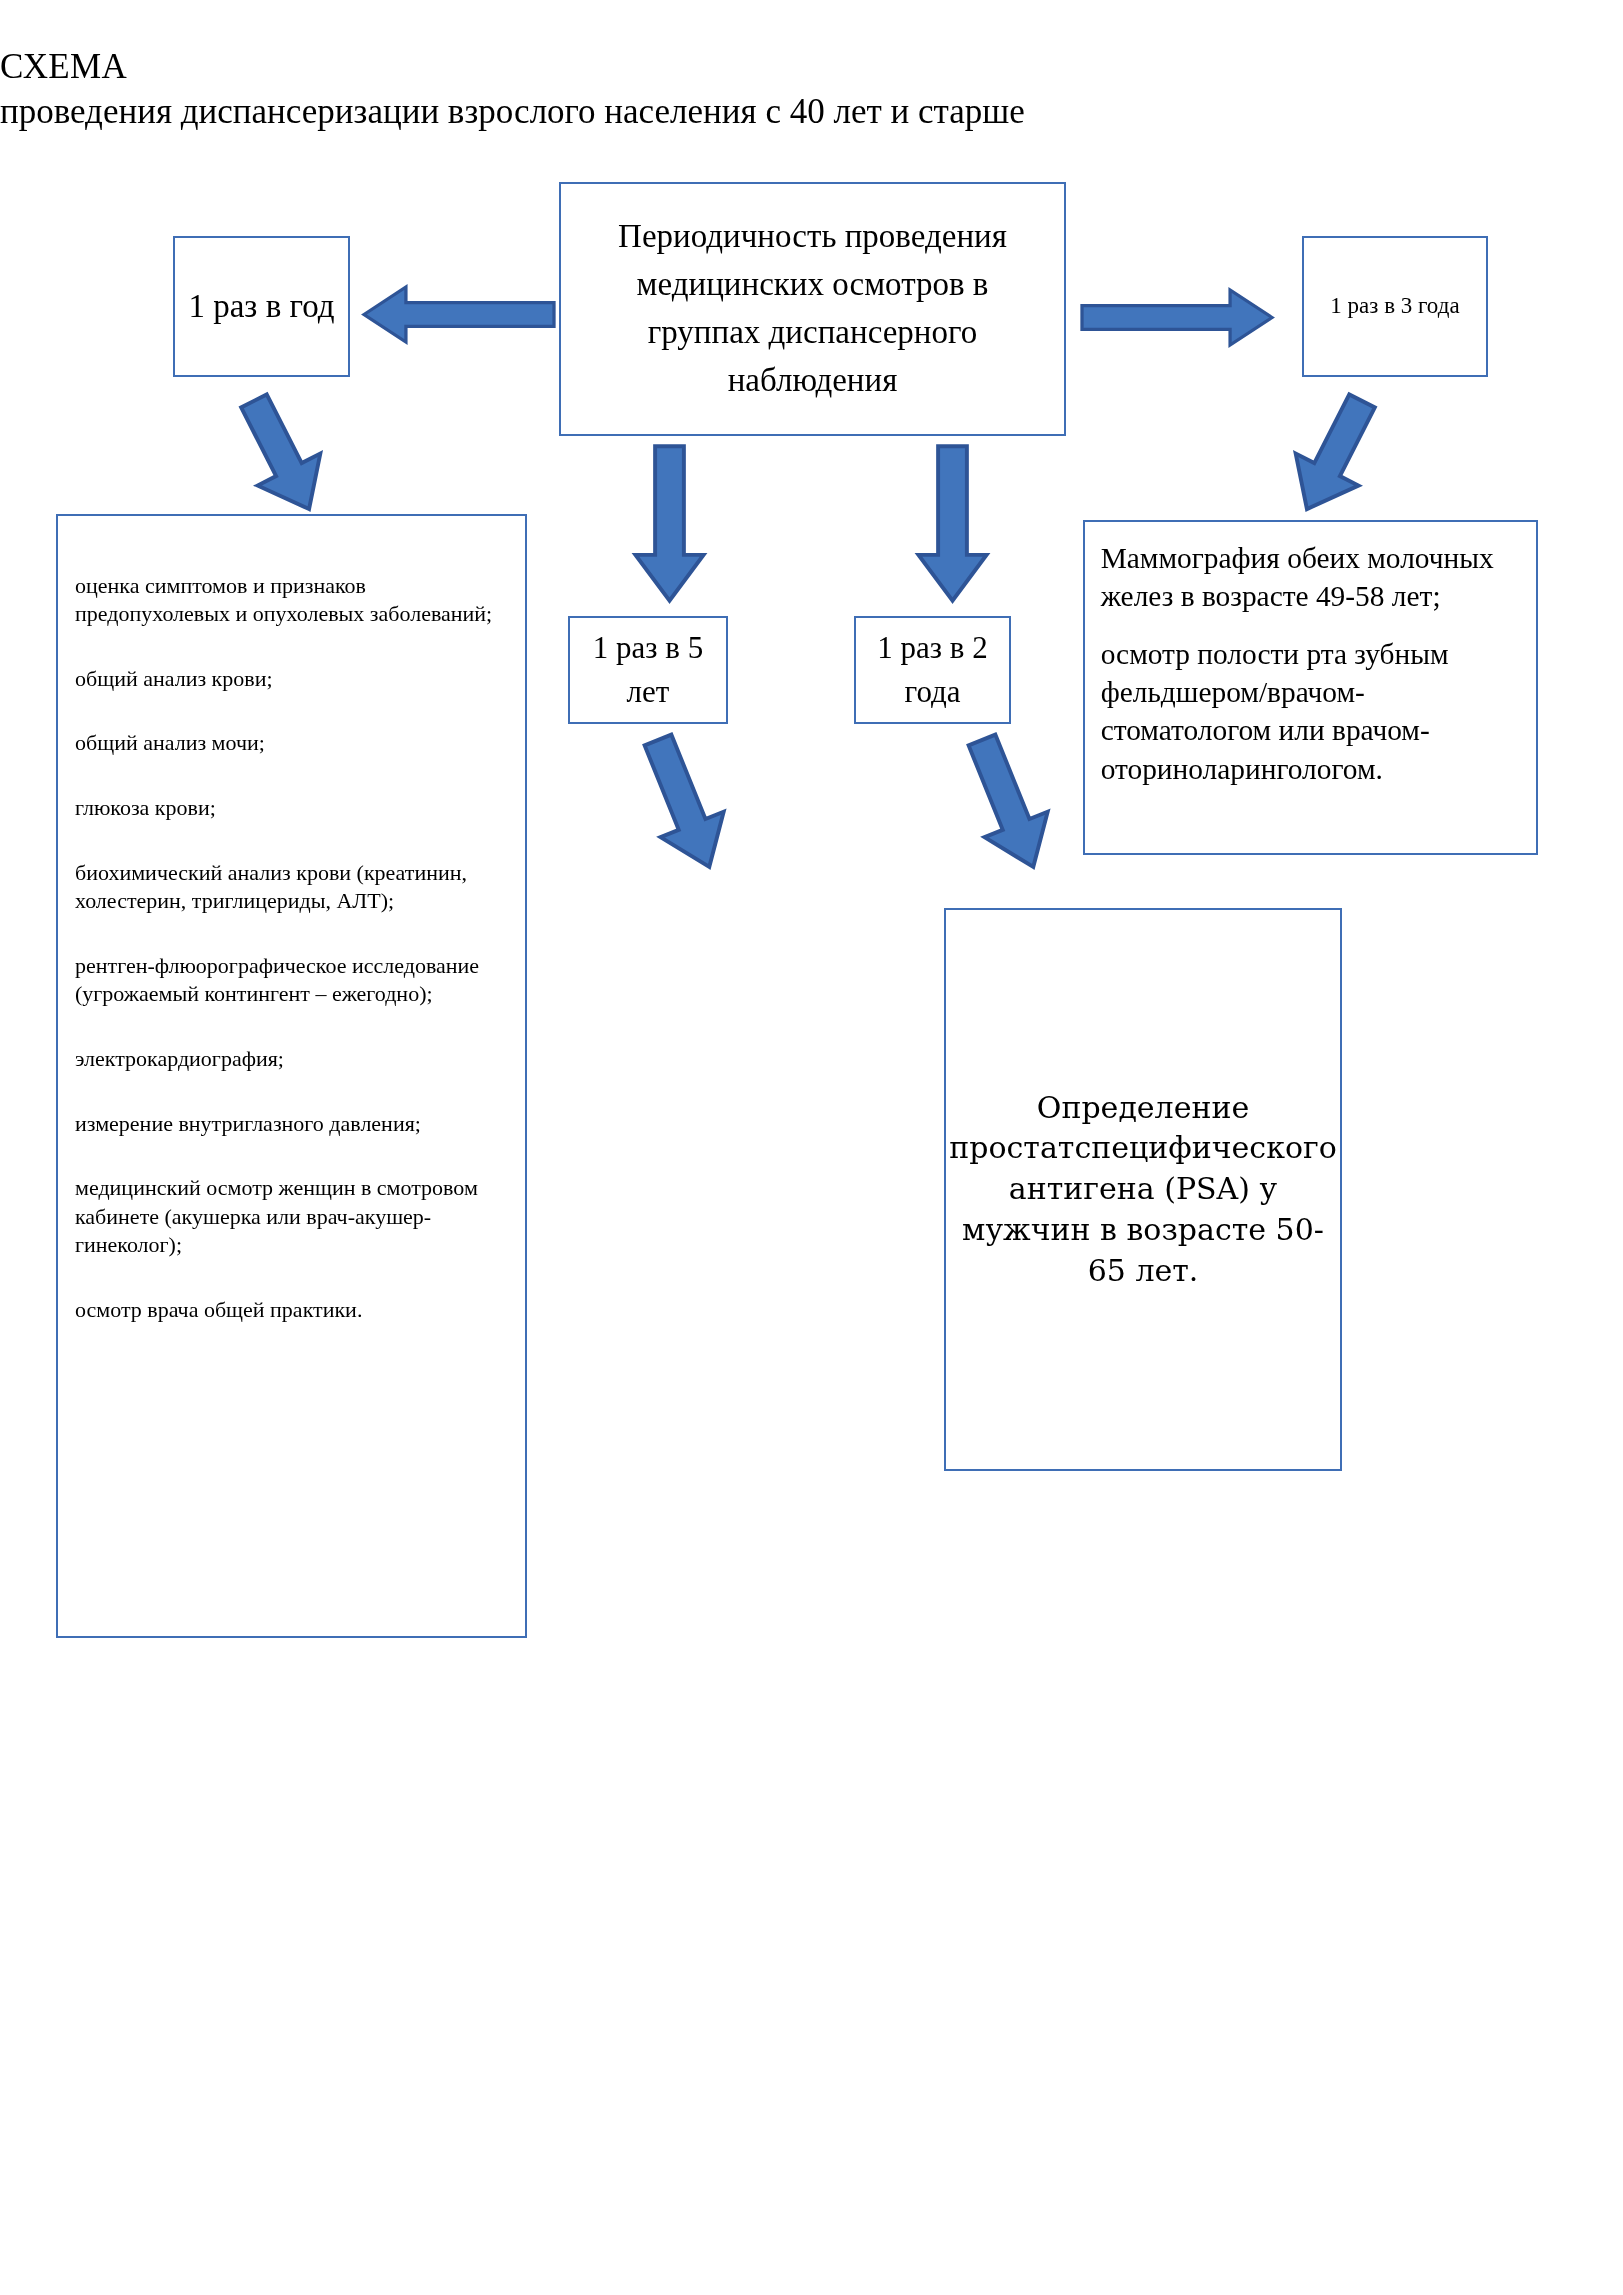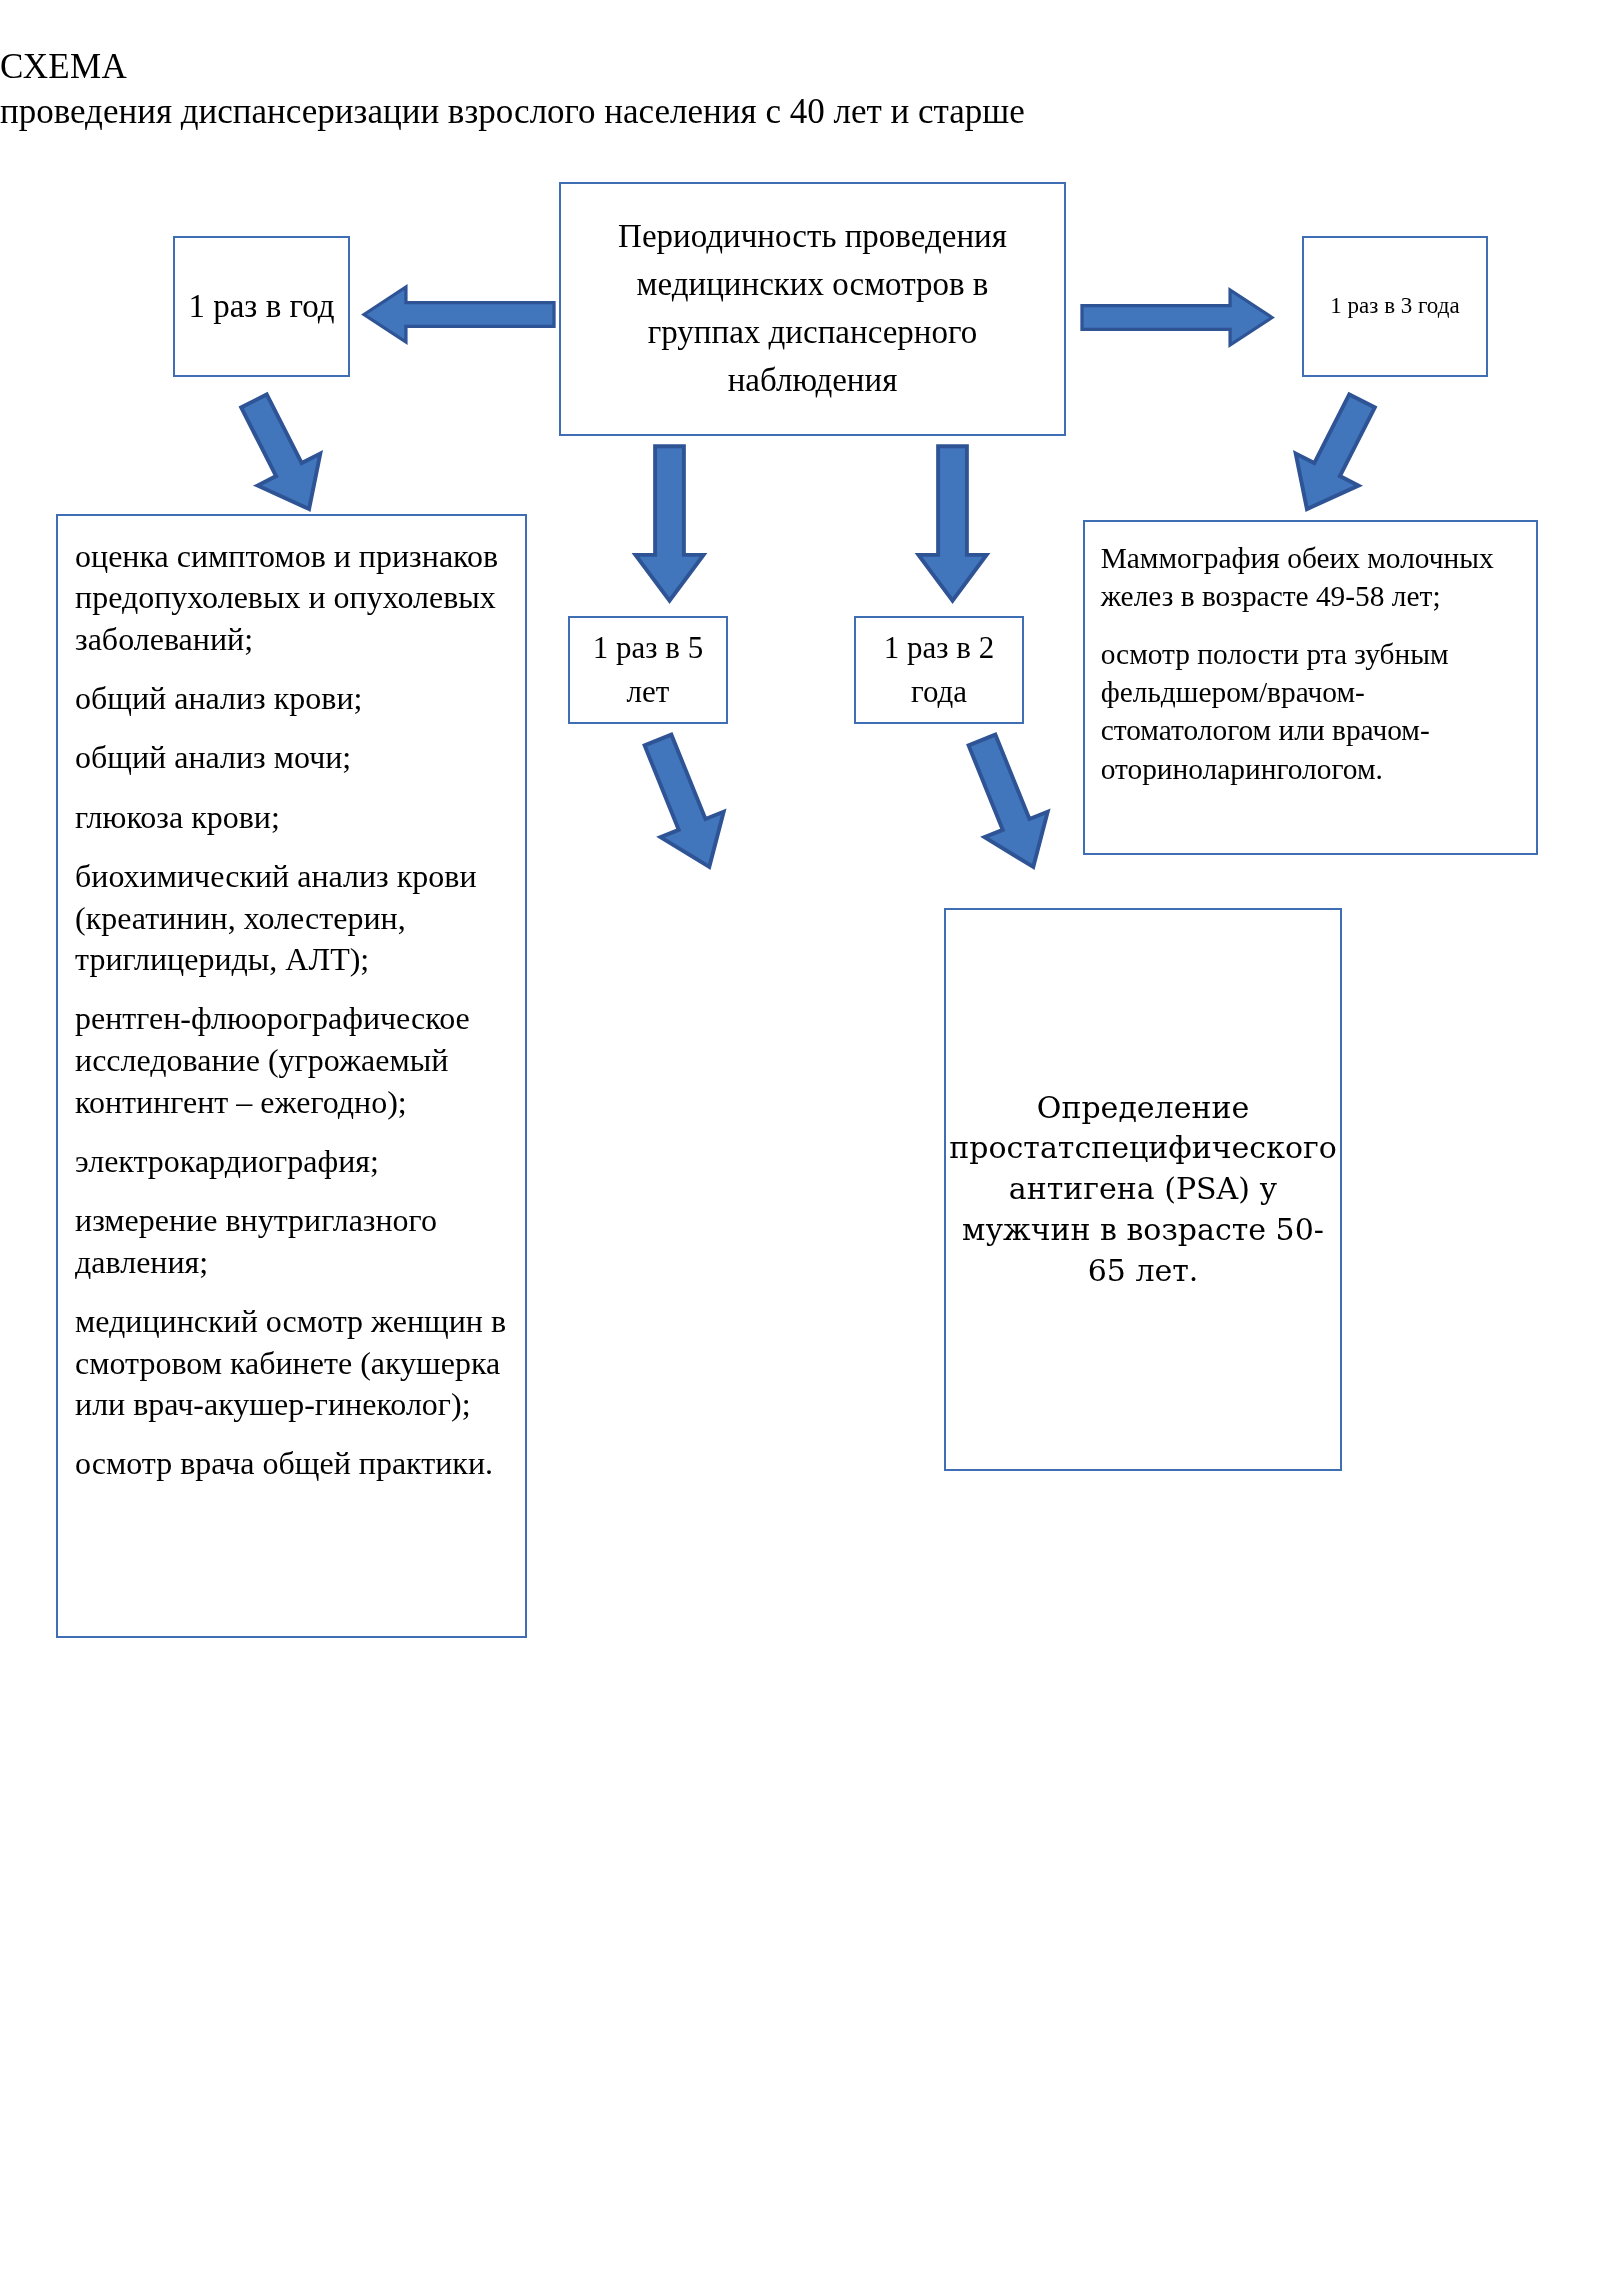--- a/index.html
+++ b/index.html
@@ -92,43 +92,44 @@
     top: 616px;
     width: 160px;
     height: 108px;
   }
   #box-once-5years .txt { font-size: 31px; line-height: 1.42; }
 
   
   #box-once-2years {
     left: 854px;
     top: 616px;
-    width: 170px;
+    width: 157px;
     height: 108px;
     align-items: center;
   }
   #box-once-2years .txt { font-size: 31px; line-height: 1.42; }
 
   
   #box-services {
     left: 56px;
     top: 514px;
     width: 471px;
     height: 1124px;
     padding: 19.6px 17px 15.7px 17px;
   }
   #box-services ul {
     list-style: none;
     margin: 0;
     padding: 0;
   }
   #box-services li {
-    font-size: 32px;
+    font-size: 22px;
     line-height: 1.30;
     margin-bottom: 17.7px;
+    margin-top: 36px;
   }
   #box-services li:last-child { margin-bottom: 0; }
 
   
   #box-mammography {
     left: 1083px;
     top: 520px;
     width: 455px;
     height: 335px;
     padding: 17px 14.4px 13px 15.7px;

